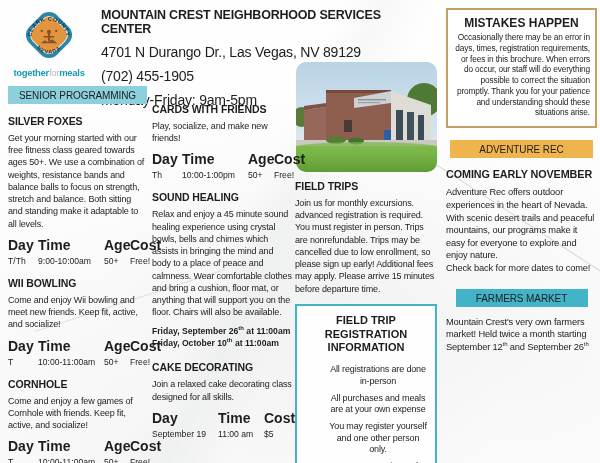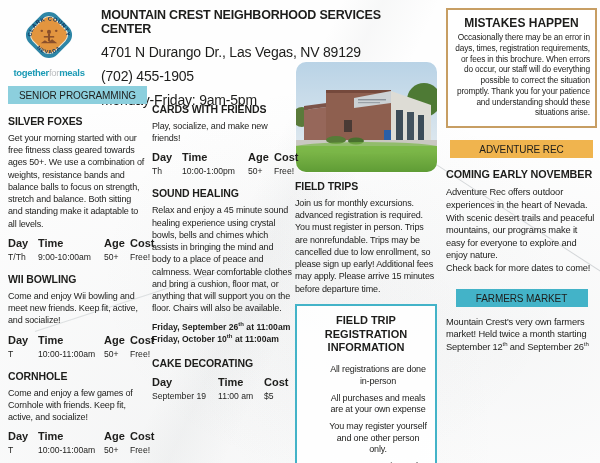--- a/index.html
+++ b/index.html
@@ -45,21 +45,21 @@
   .col3{ position:absolute; left:295px;top:180px; width:142px; }
   .col4{ position:absolute; left:446px;top:8px;   width:151px; }
 
   .prog-title{ font-size:10.5px; font-weight:bold; margin:11px 0 5px; letter-spacing:-0.1px;}
   .col1 .prog-title:first-of-type{ margin-top:9px; }
   .col2 .prog-title:first-of-type, .col3 .prog-title:first-of-type{ margin-top:0; }
   .desc{ font-size:9px; line-height:1.36; letter-spacing:-0.15px; }
 
   .tbl{ display:grid; grid-template-columns:30px 66px 26px 30px; margin-top:7px; row-gap:3px; }
   .tbl.three{ grid-template-columns:66px 46px 26px; }
-  .tbl .h{ font-size:11px; font-weight:bold; }
+  .tbl .h{ font-size:14px; font-weight:bold; }
   .tbl .c{ font-size:8.6px; }
 
   .bold-date{ font-size:8.6px; font-weight:bold; line-height:1.5; margin-top:6px; }
   .bold-date div{ margin:0; }
   sup{ font-size:6px; vertical-align:super; line-height:0; }
 
   
   .photo{ position:absolute; left:296px; top:62px; width:141px; height:110px; border-radius:10px; overflow:hidden; box-shadow:0 0 0 1px rgba(255,255,255,0.6);}
   .photo svg{ display:block; }
 
@@ -215,20 +215,21 @@
     </div>
 
     <div class="prog-title">SOUND HEALING</div>
     <div class="desc">Relax and enjoy a 45 minute sound healing experience using crystal bowls, bells and chimes which assists in bringing the mind and body to a place of peace and calmness. Wear comfortable clothes and bring a cushion, floor mat, or anything that will support you on the floor. Chairs will also be available.</div>
     <div class="bold-date">
       <div><span>Friday, September 26</span><sup>th</sup><span> at 11:00am</span></div>
       <div><span>Friday, October 10</span><sup>th</sup><span> at 11:00am</span></div>
     </div>
 
     <div class="prog-title">CAKE DECORATING</div>
+    <div class="desc">Join a relaxed cake decorating class designed for all skills.</div>
     <div class="tbl three">
       <div class="h">Day</div>
       <div class="h">Time</div>
       <div class="h">Cost</div>
       <div class="c">September 19</div>
       <div class="c">11:00 am</div>
       <div class="c">$5</div>
     </div>
   </div>
 

